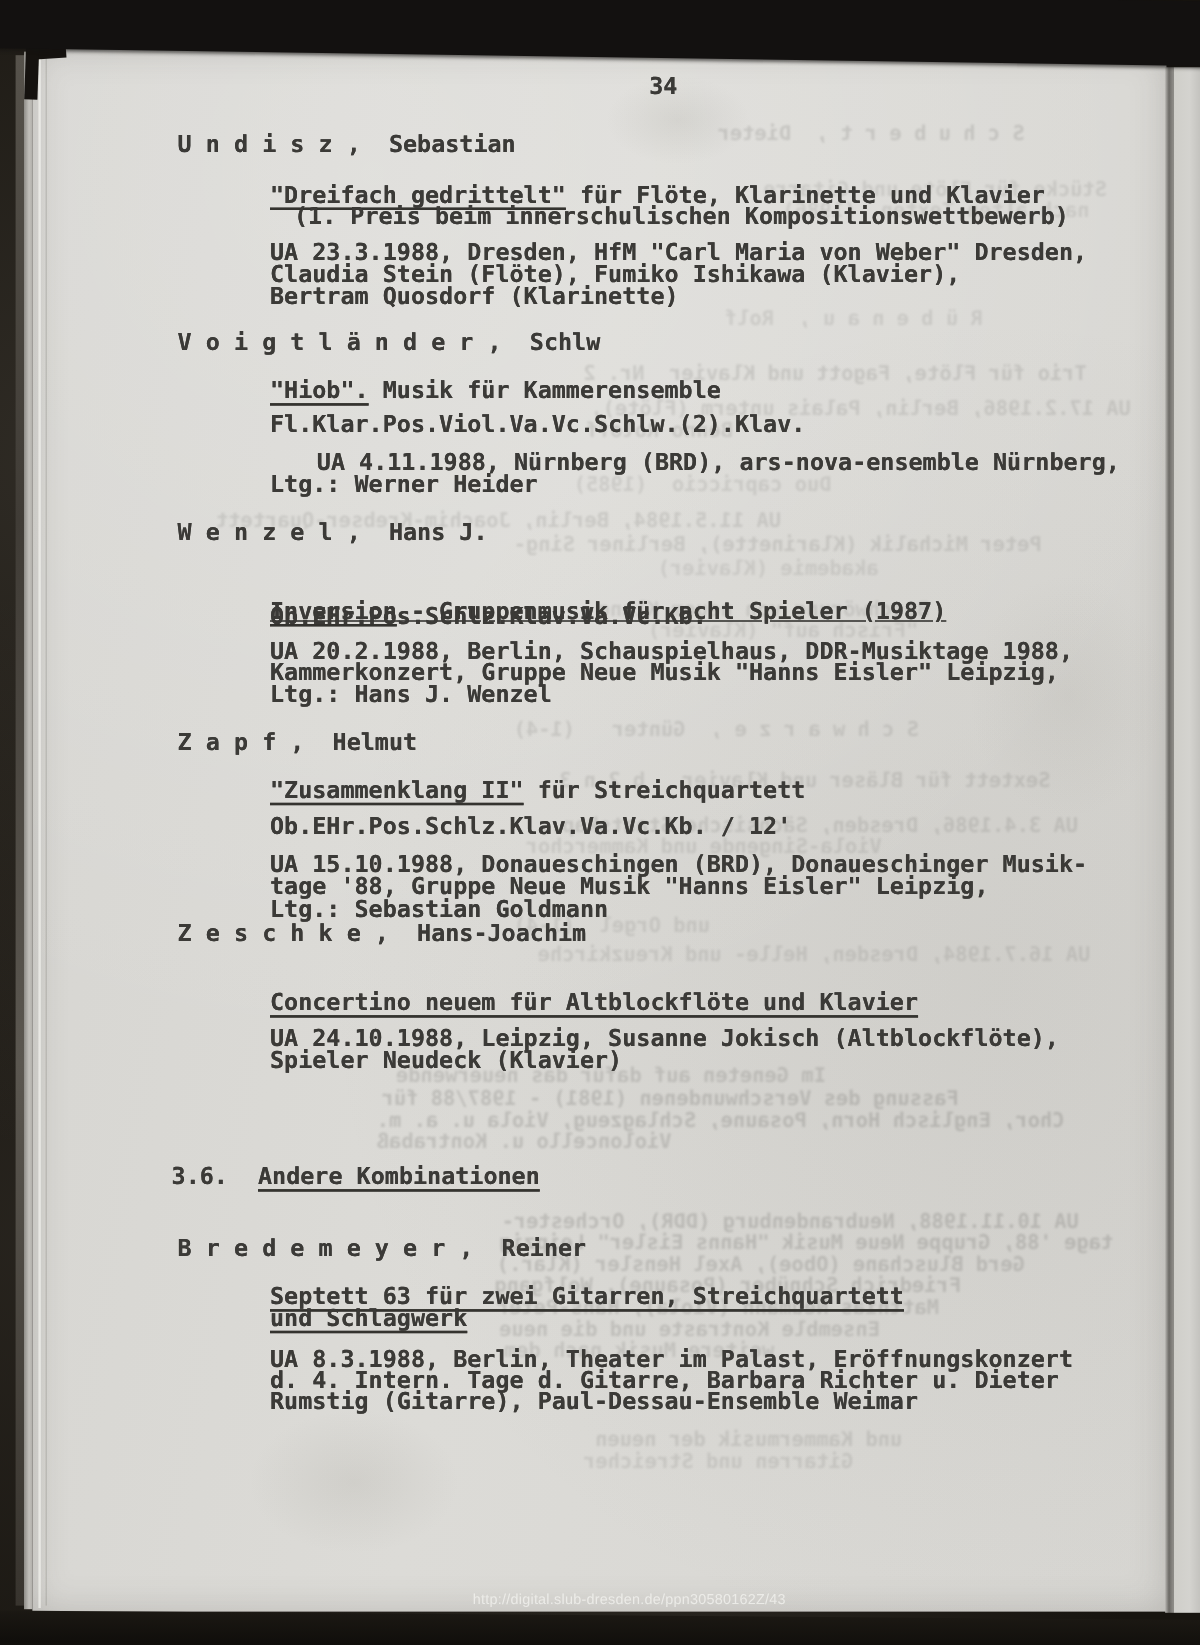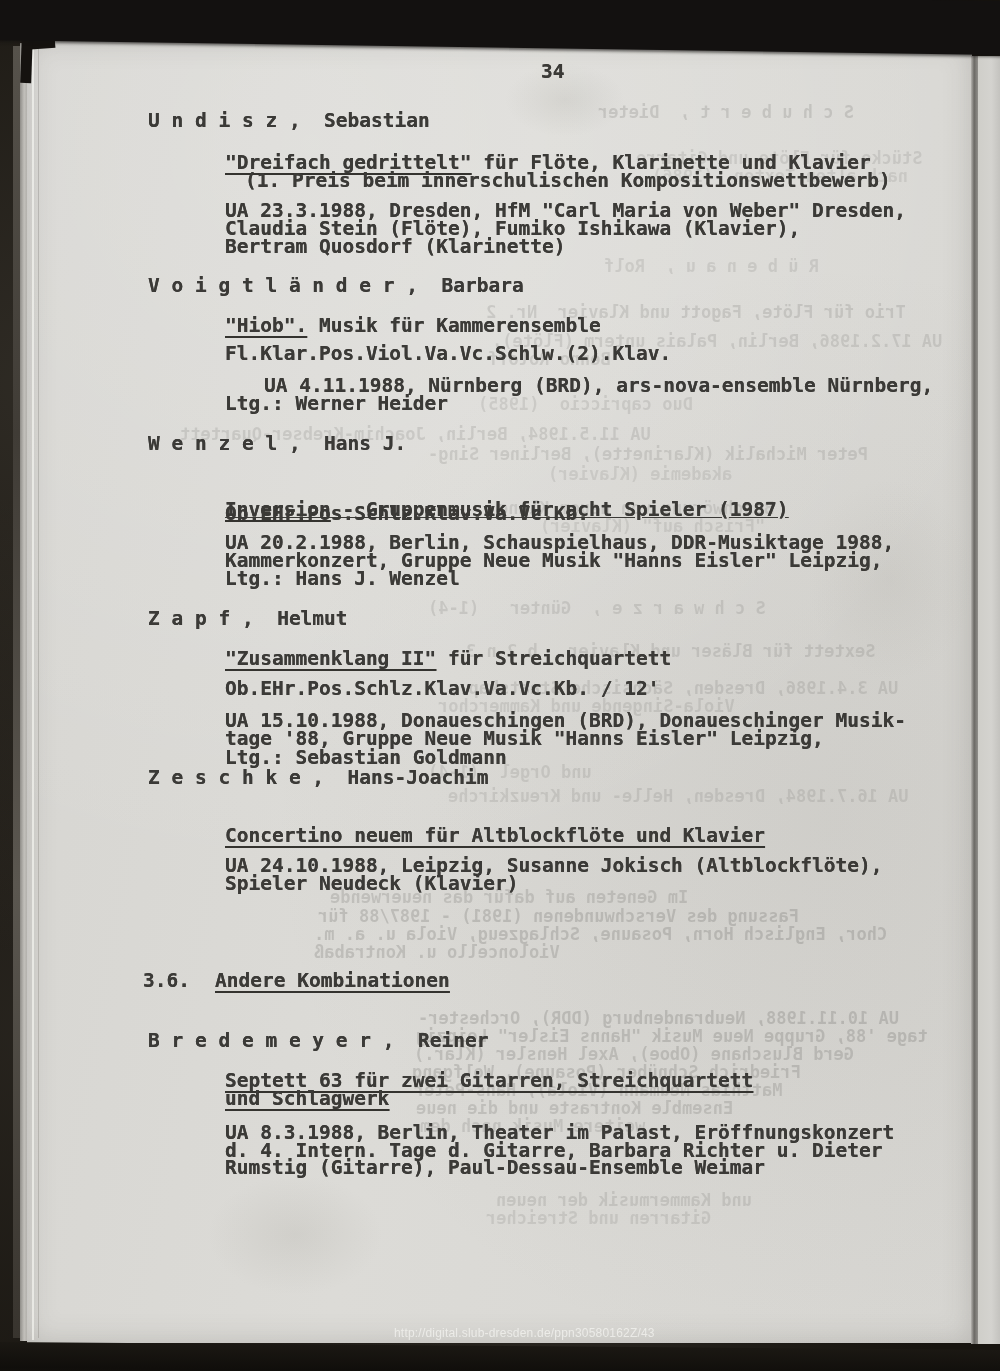--- a/index.html
+++ b/index.html
@@ -123,21 +123,21 @@
 
   <div class="ln" style="left:541px;top:62px;">34</div>
 
   <div class="ln" style="left:148px;top:111px;">U n d i s z ,  Sebastian</div>
   <div class="ln" style="left:225px;top:153px;"><span class="ul">"Dreifach gedrittelt"</span><span> für Flöte, Klarinette und Klavier</span></div>
   <div class="ln" style="left:225px;top:171px;margin-left:20px;">(1. Preis beim innerschulischen Kompositionswettbewerb)</div>
   <div class="ln" style="left:225px;top:201px;">UA 23.3.1988, Dresden, HfM "Carl Maria von Weber" Dresden,</div>
   <div class="ln" style="left:225px;top:219px;">Claudia Stein (Flöte), Fumiko Ishikawa (Klavier),</div>
   <div class="ln" style="left:225px;top:237px;">Bertram Quosdorf (Klarinette)</div>
 
-  <div class="ln" style="left:148px;top:276px;">V o i g t l ä n d e r ,  Barbara</div>
+  <div class="ln" style="left:148px;top:276px;">V o i g t l ä n d e r ,  Schlw</div>
   <div class="ln" style="left:225px;top:316px;"><span class="ul">"Hiob".</span><span> Musik für Kammerensemble</span></div>
   <div class="ln" style="left:225px;top:344px;">Fl.Klar.Pos.Viol.Va.Vc.Schlw.(2).Klav.</div>
   <div class="ln" style="left:225px;top:376px;margin-left:39px;">UA 4.11.1988, Nürnberg (BRD), ars-nova-ensemble Nürnberg,</div>
   <div class="ln" style="left:225px;top:394px;">Ltg.: Werner Heider</div>
 
   <div class="ln" style="left:148px;top:434px;">W e n z e l ,  Hans J.</div>
   <div class="ln" style="left:225px;top:500px;text-decoration:underline;"><span class="ul">Inversion</span><span> - Gruppenmusik für acht Spieler (1987)</span></div>
   <div class="ln" style="left:225px;top:504px;">Ob.EHr.Pos.Schlz.Klav.Va.Vc.Kb.</div>
   <div class="ln" style="left:225px;top:533px;">UA 20.2.1988, Berlin, Schauspielhaus, DDR-Musiktage 1988,</div>
   <div class="ln" style="left:225px;top:551px;">Kammerkonzert, Gruppe Neue Musik "Hanns Eisler" Leipzig,</div>

